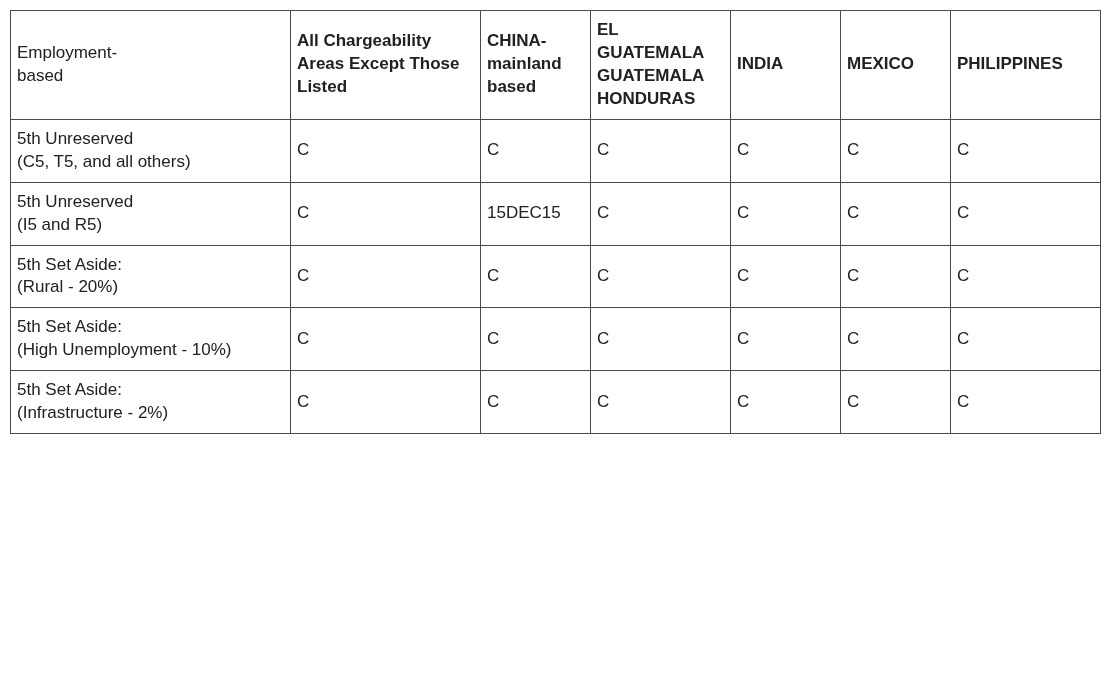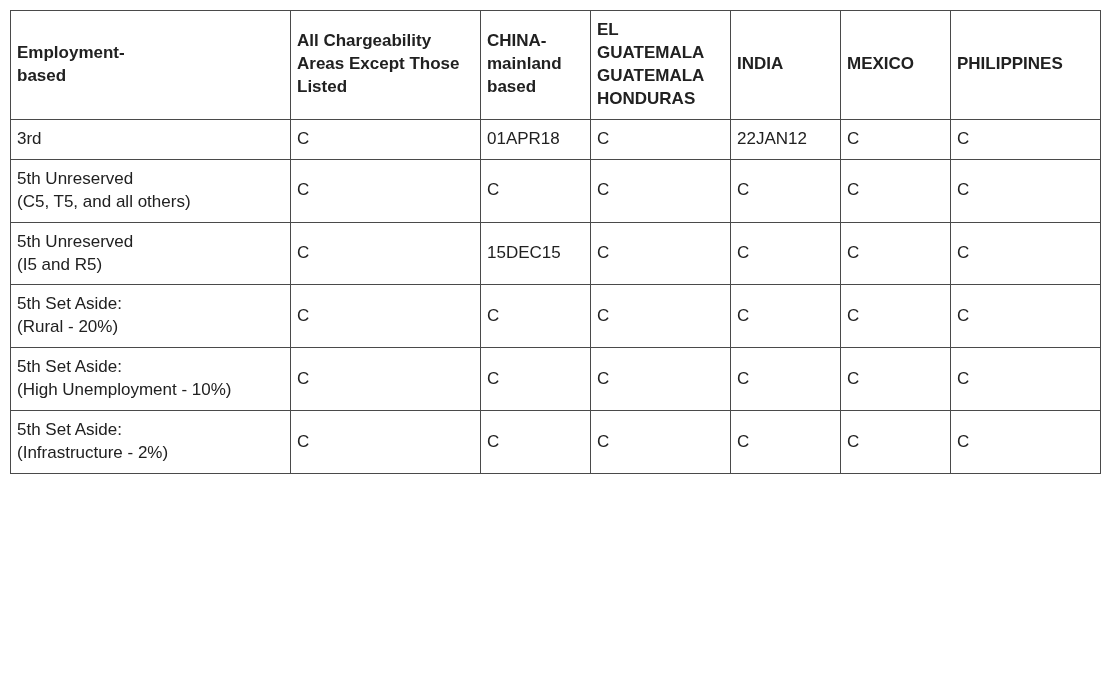--- a/index.html
+++ b/index.html
@@ -24,21 +24,21 @@
       text-align: left;
       vertical-align: middle;
       font-size: 17px;
       line-height: 1.35;
     }
     th {
       font-weight: 700;
       background: #ffffff;
     }
     th.row-header-col {
-      font-weight: 700;
+      font-weight: 400;
       margin-left: 11px;
     }
     td.row-label {
       font-weight: 400;
     }
     .col0 { width: 280px; }
     .col1 { width: 190px; }
     .col2 { width: 110px; }
     .col3 { width: 140px; }
     .col4 { width: 110px; }
@@ -68,29 +68,20 @@
       <th>All Chargeability Areas Except Those Listed</th>
       <th class="multiline">CHINA-mainland based</th>
       <th>EL GUATEMALA GUATEMALA HONDURAS</th>
       <th>INDIA</th>
       <th>MEXICO</th>
       <th>PHILIPPINES</th>
     </tr>
   </thead>
   <tbody id="table-body">
 
-      <tr>
-        <td class="row-label multiline">3rd</td>
-        <td>C</td>
-        <td>01APR18</td>
-        <td>C</td>
-        <td>22JAN12</td>
-        <td>C</td>
-        <td>C</td>
-      </tr>
       <tr>
         <td class="row-label multiline">5th Unreserved
 (C5, T5, and all others)</td>
         <td>C</td>
         <td>C</td>
         <td>C</td>
         <td>C</td>
         <td>C</td>
         <td>C</td>
       </tr>

